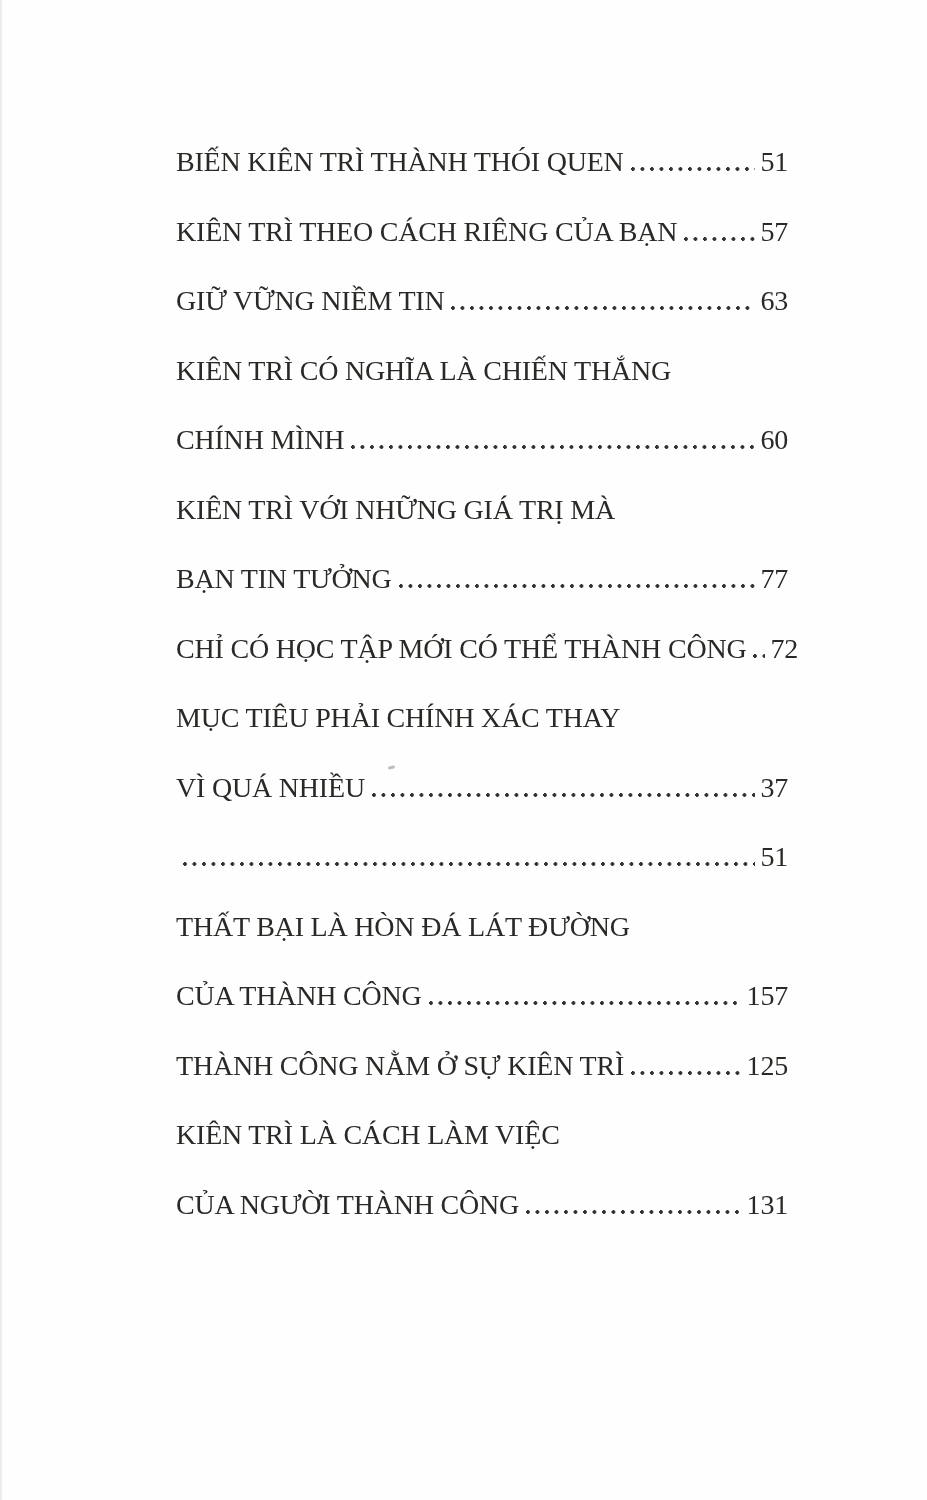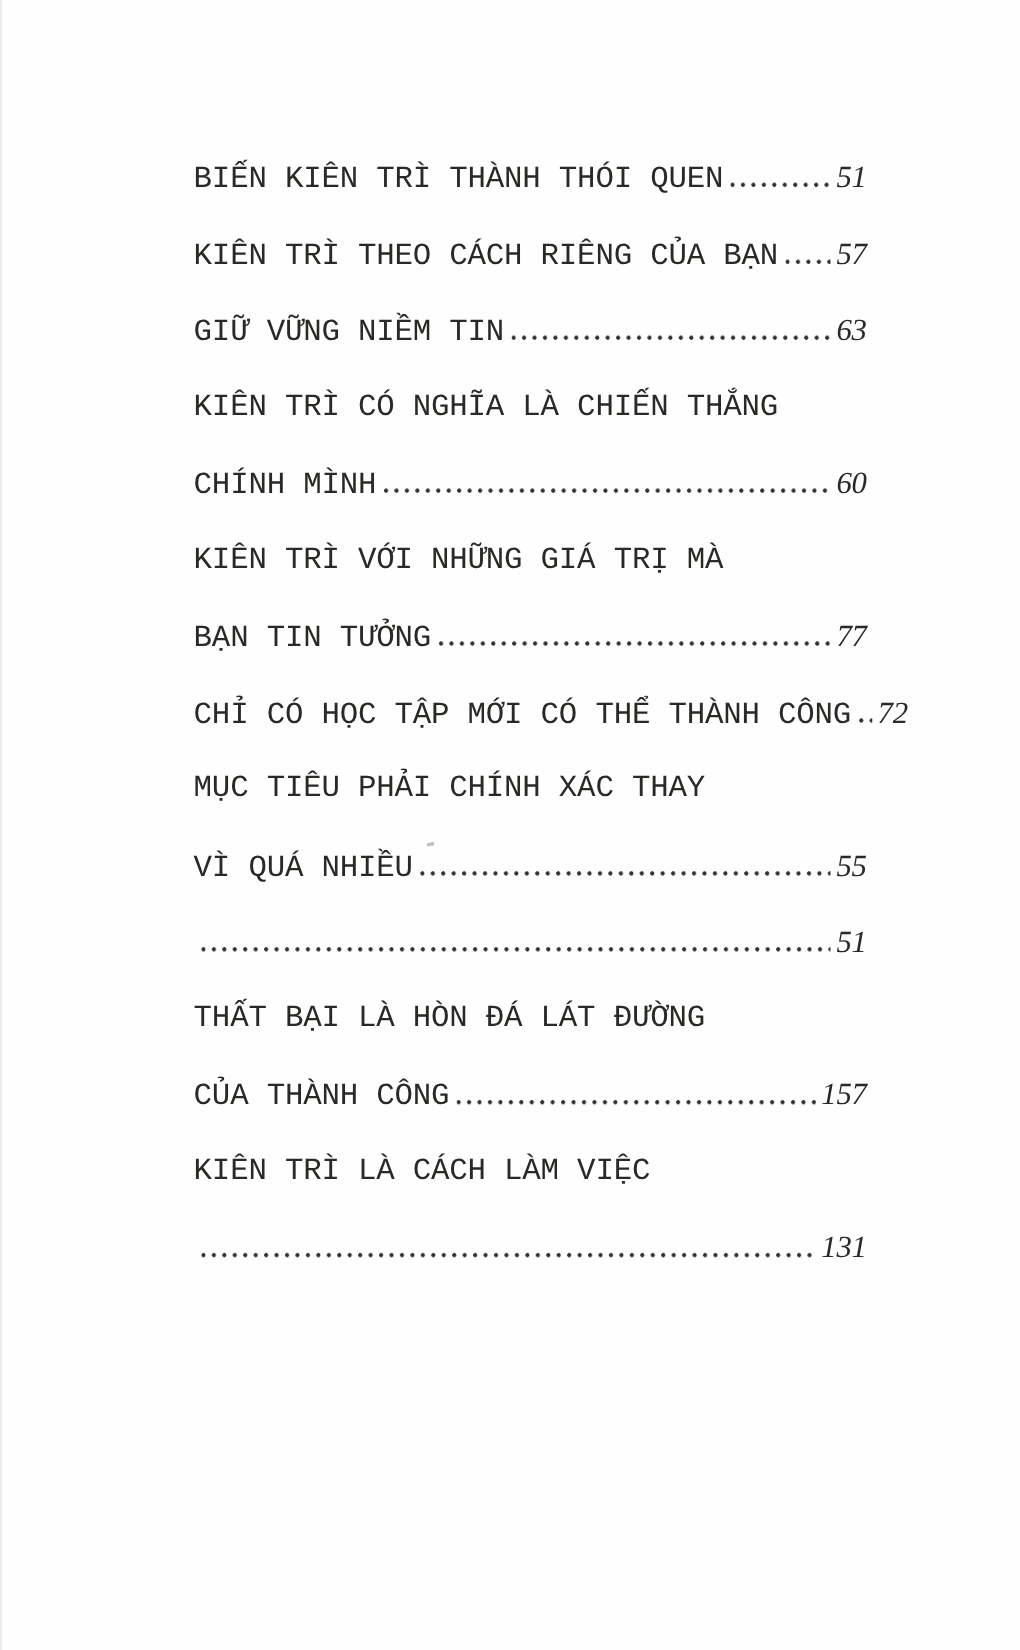--- a/index.html
+++ b/index.html
@@ -43,52 +43,51 @@
     display: flex;
     align-items: baseline;
     height: 69.5px;
     font-size: 28px;
     letter-spacing: -0.2px;
     color: #2b2926;
     white-space: pre;
   }
   .entry-text {
     flex: 0 0 auto;
-    font-family: Liberation Mono, monospace;
   }
   .leader {
     flex: 1 1 auto;
     min-width: 12px;
     height: 4px;
     margin: 0 5px 0 7px;
     background-image: radial-gradient(circle at 2px 2px, #34322f 1.65px, rgba(0,0,0,0) 2.1px);
     background-size: 9.5px 4px;
     background-repeat: repeat-x;
     background-position: left bottom;
   }
   .page-num {
     flex: 0 0 auto;
-    font-style: italic;
   }
 </style>
 </head>
 <body>
 
 <div class="scan-edge-left"></div>
 <div class="scan-speck"></div>
 
 <div class="toc">
     <div class="toc-line"><span class="entry-text">BIẾN KIÊN TRÌ THÀNH THÓI QUEN</span><span class="leader"></span><span class="page-num">51</span></div>
     <div class="toc-line"><span class="entry-text">KIÊN TRÌ THEO CÁCH RIÊNG CỦA BẠN</span><span class="leader"></span><span class="page-num">57</span></div>
     <div class="toc-line"><span class="entry-text">GIỮ VỮNG NIỀM TIN</span><span class="leader"></span><span class="page-num">63</span></div>
     <div class="toc-line"><span class="entry-text">KIÊN TRÌ CÓ NGHĨA LÀ CHIẾN THẮNG</span></div>
     <div class="toc-line"><span class="entry-text">CHÍNH MÌNH</span><span class="leader"></span><span class="page-num">60</span></div>
     <div class="toc-line"><span class="entry-text">KIÊN TRÌ VỚI NHỮNG GIÁ TRỊ MÀ</span></div>
     <div class="toc-line"><span class="entry-text">BẠN TIN TƯỞNG</span><span class="leader"></span><span class="page-num">77</span></div>
     <div class="toc-line"><span class="entry-text">CHỈ CÓ HỌC TẬP MỚI CÓ THỂ THÀNH CÔNG</span><span class="leader"></span><span class="page-num">72</span></div>
     <div class="toc-line"><span class="entry-text">MỤC TIÊU PHẢI CHÍNH XÁC THAY</span></div>
-    <div class="toc-line"><span class="entry-text">VÌ QUÁ NHIỀU</span><span class="leader"></span><span class="page-num">55</span></div>
+    <div class="toc-line"><span class="entry-text">VÌ QUÁ NHIỀU</span><span class="leader"></span><span class="page-num">37</span></div>
     <div class="toc-line"><span class="leader"></span><span class="page-num">51</span></div>
     <div class="toc-line"><span class="entry-text">THẤT BẠI LÀ HÒN ĐÁ LÁT ĐƯỜNG</span></div>
     <div class="toc-line"><span class="entry-text">CỦA THÀNH CÔNG</span><span class="leader"></span><span class="page-num">157</span></div>
+    <div class="toc-line"><span class="entry-text">THÀNH CÔNG NẰM Ở SỰ KIÊN TRÌ</span><span class="leader"></span><span class="page-num">125</span></div>
     <div class="toc-line"><span class="entry-text">KIÊN TRÌ LÀ CÁCH LÀM VIỆC</span></div>
-    <div class="toc-line"><span class="leader"></span><span class="page-num">131</span></div>
+    <div class="toc-line"><span class="entry-text">CỦA NGƯỜI THÀNH CÔNG</span><span class="leader"></span><span class="page-num">131</span></div>
   </div>
 
 </body></html>

